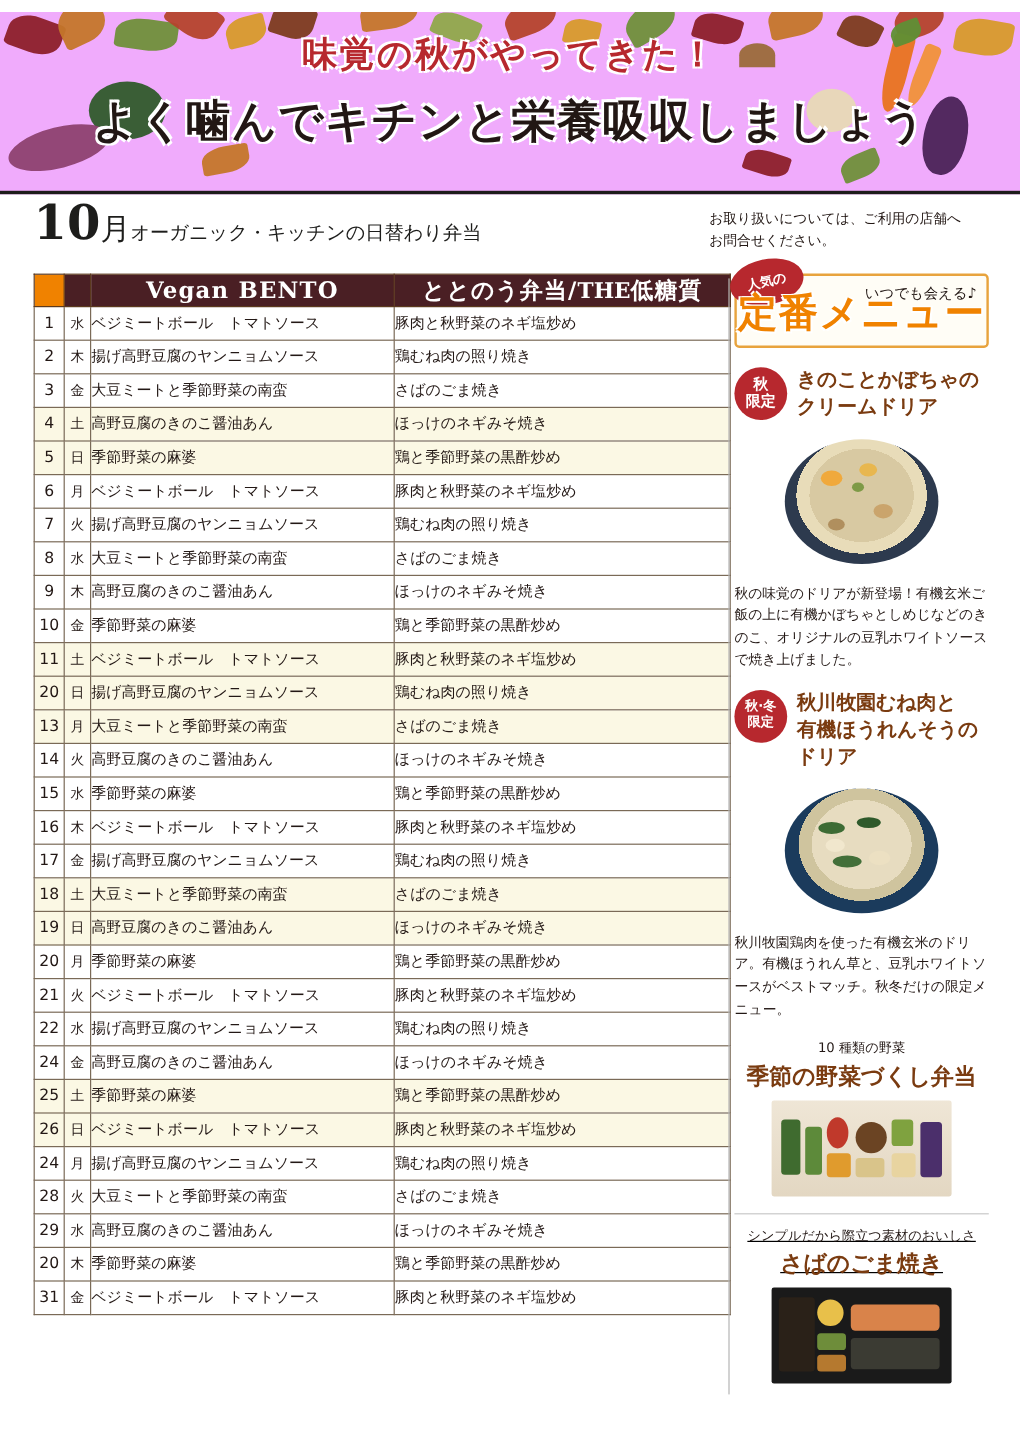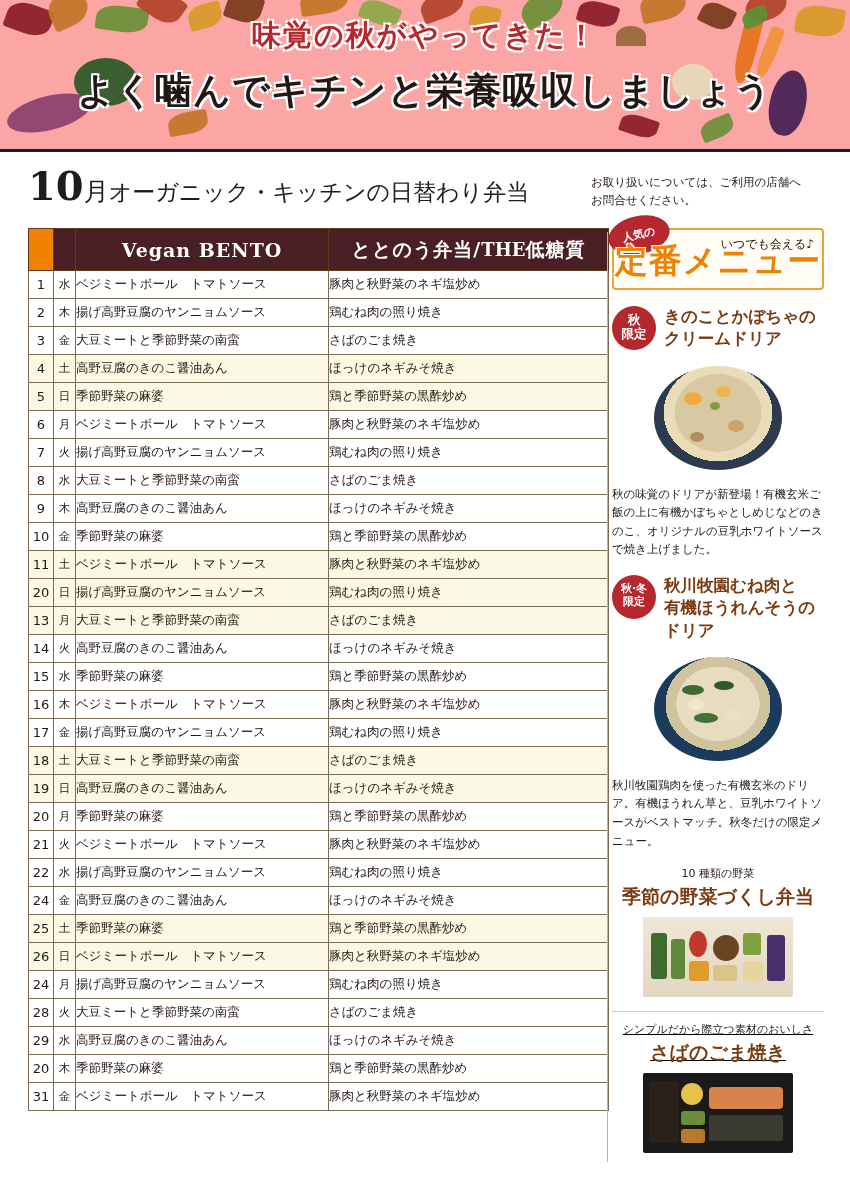--- a/index.html
+++ b/index.html
@@ -9,22 +9,23 @@
     font-family: "Liberation Sans", sans-serif;
     background: #ffffff;
     position: relative;
     overflow: hidden;
   }
 
   
   .banner {
     position: relative;
     width: 850px; height: 152px;
-    background: #fca5a5;
+    background: #f0abfc;
     overflow: hidden;
+    margin-top: 10px;
   }
   .leaf {
     position: absolute;
     border-radius: 50% 10% 50% 10%;
     opacity: 0.95;
   }
   .banner-text {
     position: absolute;
     left: 0; right: 0; top: 16px;
     text-align: center;
@@ -69,21 +70,21 @@
     vertical-align: baseline;
   }
   .month-suffix {
     font-family: "DejaVu Serif", serif;
     font-size: 25px;
     color: #1d1d1b;
     vertical-align: baseline;
   }
   .title-main {
     font-family: "DejaVu Serif", serif;
-    font-size: 23px;
+    font-size: 16px;
     color: #1d1d1b;
     vertical-align: baseline;
   }
   .notice {
     position: absolute;
     right: 22px; top: 8px;
     width: 215px;
     font-size: 11.5px;
     line-height: 1.55;
     color: #231815;
@@ -114,21 +115,21 @@
     width: 22px;
     background: #4a1f24;
     border: 1px solid #5c3a1e !important;
   }
   .hdr-cell {
     background: #4a1f24;
     color: #ffffff;
     text-align: center;
     font-family: "DejaVu Serif", serif;
     font-size: 19px;
-    height: 42px;
+    height: 27px;
     letter-spacing: 1px;
     border: 1px solid #5c3a1e !important;
   }
   .hdr-cell .small { font-size: 18px; letter-spacing: 0; text-align: right; }
   td.day-num {
     width: 25px;
     text-align: center;
     font-size: 13px;
     font-family: "DejaVu Sans", sans-serif;
     color: #231815;

